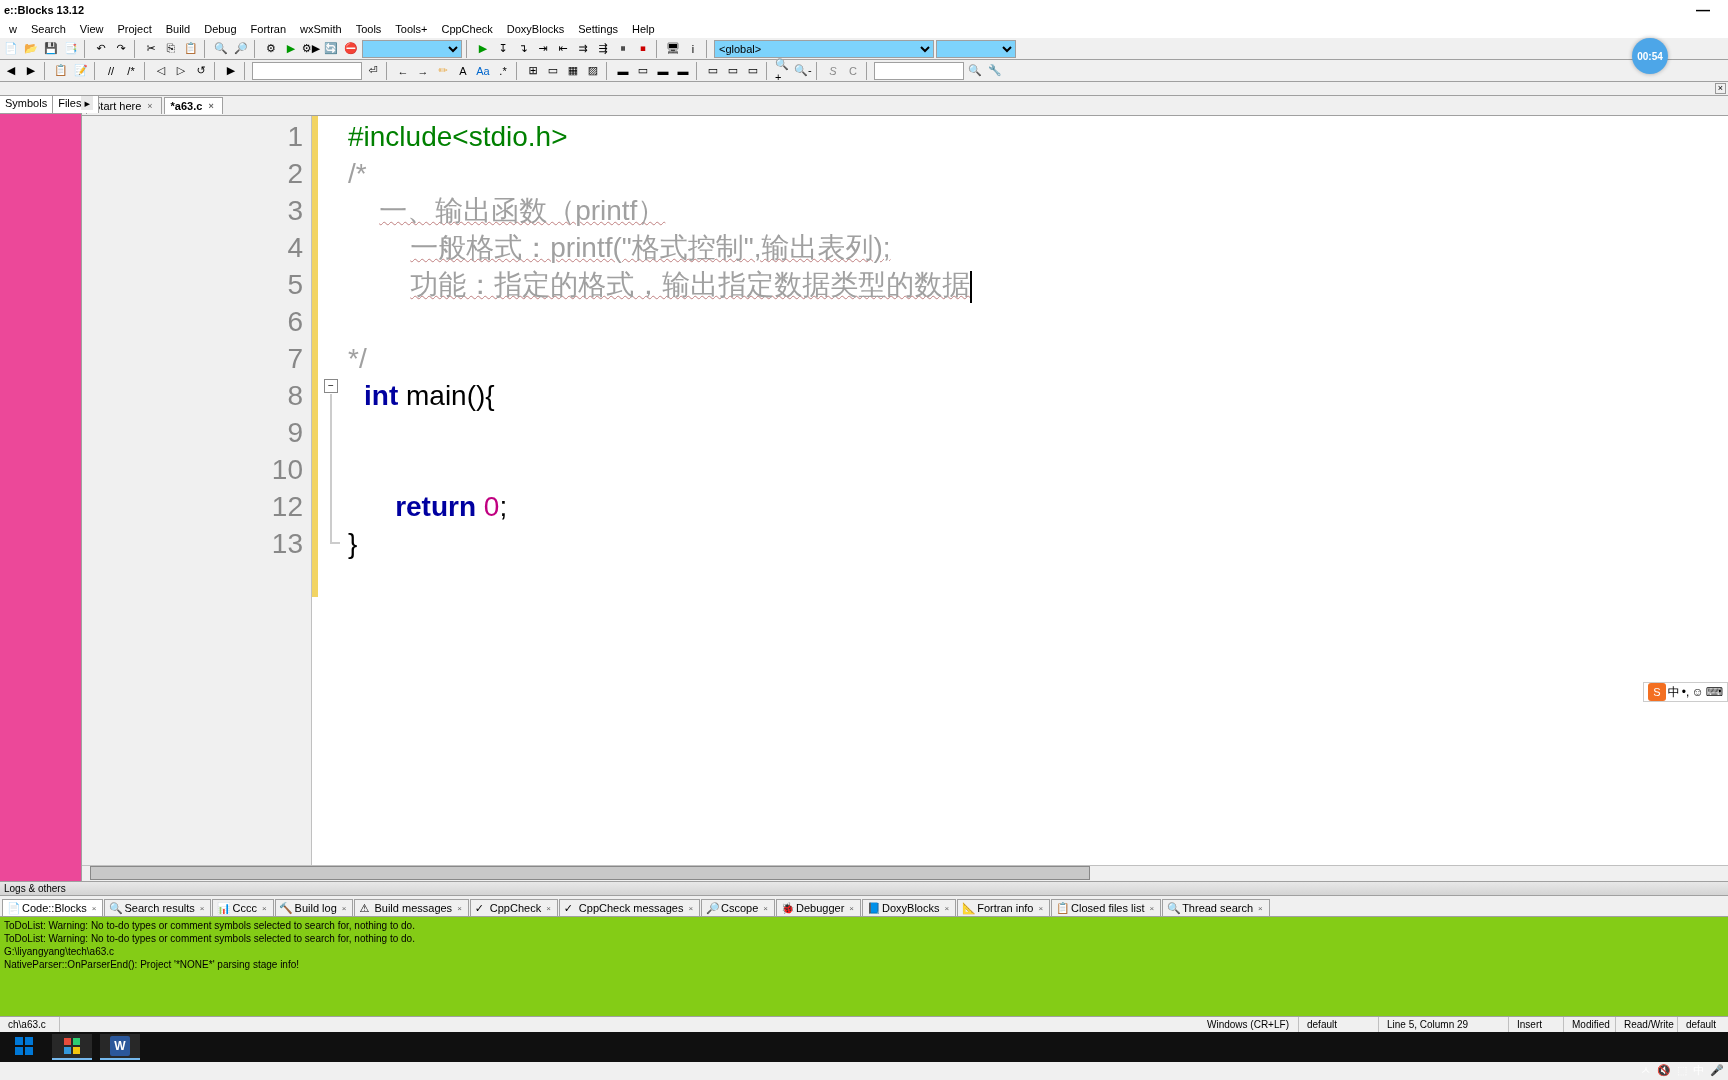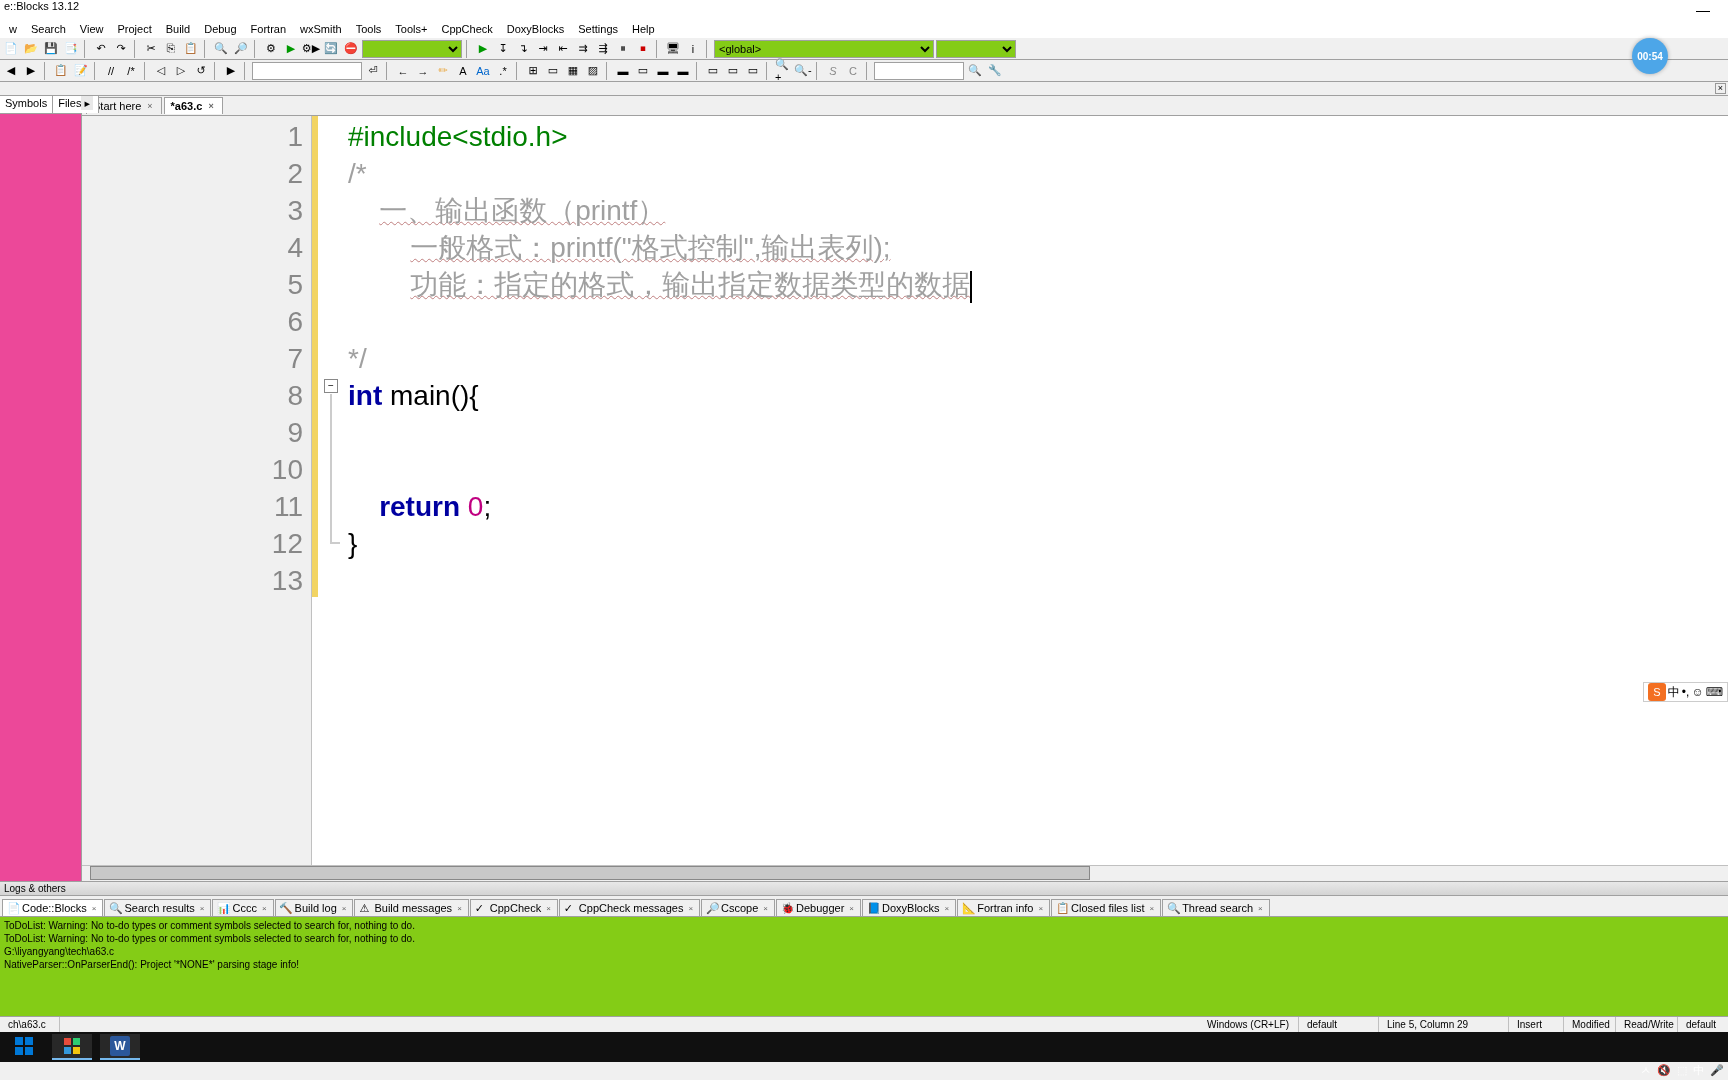--- a/index.html
+++ b/index.html
@@ -1,24 +1,24 @@
 <!DOCTYPE html>
 <html><head>
 <meta charset="utf-8">
 <style>
 * { margin: 0; padding: 0; box-sizing: border-box; font-family: "Segoe UI", Tahoma, sans-serif; }
 body { width: 1728px; height: 1080px; background: #f0f0f0; overflow: hidden; position: relative; }
-.titlebar { height: 19px; background: #fff; display: flex; align-items: flex-start; padding: 0 4px; font-size: 11px; }
+.titlebar { height: 19px; background: #fff; display: flex; align-items: center; padding: 0 4px; font-size: 11px; font-weight: bold; }
 .titlebar-btn { position: absolute; top: 2px; right: 18px; font-size: 14px; }
 .menubar { height: 19px; background: #fff; display: flex; align-items: center; padding: 0 2px; font-size: 11px; gap: 0; }
 .menubar span { padding: 2px 7px; cursor: default; }
 .toolbar-row { height: 22px; background: #f0f0f0; border-bottom: 1px solid #a0a0a0; display: flex; align-items: center; padding: 0 2px; gap: 2px; }
 .tb-btn { width: 18px; height: 18px; background: #f0f0f0; border: 1px solid transparent; display: inline-flex; align-items: center; justify-content: center; font-size: 11px; cursor: pointer; }
 .tb-sep { width: 4px; height: 18px; border-left: 1px solid #a0a0a0; margin: 0 2px; }
-.tb-select { height: 18px; font-size: 11px; border: 1px solid #a0a0a0; background: #84cc16; }
+.tb-select { height: 18px; font-size: 11px; border: 1px solid #a0a0a0; background: #7dd3fc; }
 .tb-input { height: 18px; font-size: 11px; border: 1px solid #a0a0a0; background: #fff; padding: 0 2px; }
 .main-area { display: flex; height: calc(1080px - 19px - 19px - 22px - 22px - 14px - 18px - 135px - 16px - 30px); }
 .left-panel { width: 82px; background: #ec4899; border-right: 1px solid #a0a0a0; position: relative; }
 .left-tabs { display: flex; height: 18px; background: #f0f0f0; border-bottom: 1px solid #a0a0a0; font-size: 11px; }
 .left-tab { padding: 1px 5px; border-right: 1px solid #a0a0a0; background: #fff; cursor: pointer; }
 .left-tab-arrow { padding: 1px 3px; background: #e8e8e8; }
 .editor-area { flex: 1; display: flex; flex-direction: column; background: #fff; }
 .editor-tabs { height: 20px; background: #f0f0f0; border-bottom: 1px solid #a0a0a0; display: flex; align-items: center; padding: 0 4px; font-size: 11px; }
 .editor-tab { padding: 2px 6px; background: #f0f0f0; border: 1px solid #a0a0a0; border-bottom: none; margin-right: 2px; display: flex; align-items: center; gap: 4px; cursor: pointer; }
 .editor-tab.active { background: #fff; font-weight: bold; }
@@ -28,21 +28,21 @@
 .gutter .ln { height: 37px; }
 .change-bar { width: 6px; background: #fff; }
 .change-bar .ch { height: 37px; width: 6px; }
 .change-bar .ch.mod { background: #f2d463; }
 .fold-gutter { width: 30px; background: #fff; position: relative; }
 .fold-box { position: absolute; left: 6px; width: 14px; height: 14px; border: 1px solid #888; background: #fff; font-size: 10px; text-align: center; line-height: 12px; cursor: pointer; }
 .fold-line { position: absolute; left: 12px; width: 2px; background: #ccc; }
 .fold-end { position: absolute; left: 12px; width: 10px; height: 2px; background: #ccc; }
 .code { flex: 1; font-family: "Consolas", "Courier New", monospace; font-size: 28px; line-height: 37px; padding-top: 2px; white-space: pre; overflow-x: auto; }
 .code .line { height: 37px; }
-.kw { color: #0000a0; font-weight: bold; }
+.kw { color: #0000a0; font-weight: bold; margin-left: 16px; }
 .pp { color: #008000; }
 .cm { color: #a0a0a0; }
 .cm-u { color: #a0a0a0; text-decoration: underline wavy #c08080; text-decoration-thickness:1px;}
 .num { color: #c00080; }
 .cursor-caret { border-right: 2px solid #000; animation: blink 1s step-end infinite; display:inline-block; height:32px; vertical-align:middle;}
 .scroll-h { height: 16px; background: #f0f0f0; border-top: 1px solid #c0c0c0; }
 .logs-panel { height: 135px; background: #fff; border-top: 1px solid #a0a0a0; display: flex; flex-direction: column; }
 .logs-header { height: 14px; background: linear-gradient(#e8e8e8, #d4d4d4); border-bottom: 1px solid #a0a0a0; font-size: 10px; padding: 0 4px; display: flex; align-items: center; }
 .logs-tabs { height: 21px; background: #f0f0f0; border-bottom: 1px solid #a0a0a0; display: flex; align-items: flex-end; font-size: 11px; padding: 0 2px; overflow: hidden; }
 .log-tab { padding: 2px 4px; border: 1px solid #a0a0a0; border-bottom: none; background: #f0f0f0; margin-right: 1px; display: flex; align-items: center; gap: 3px; white-space: nowrap; cursor: pointer; }
@@ -208,21 +208,20 @@
           <div class="ln">1</div>
           <div class="ln">2</div>
           <div class="ln">3</div>
           <div class="ln">4</div>
           <div class="ln">5</div>
           <div class="ln">6</div>
           <div class="ln">7</div>
           <div class="ln">8</div>
           <div class="ln">9</div>
           <div class="ln">10</div>
-          <div class="ln">11</div>
           <div class="ln">12</div>
           <div class="ln">13</div>
         </div>
       <div class="change-bar" id="changebar">
           <div class="ch mod"></div>
           <div class="ch mod"></div>
           <div class="ch mod"></div>
           <div class="ch mod"></div>
           <div class="ch mod"></div>
           <div class="ch mod"></div>

